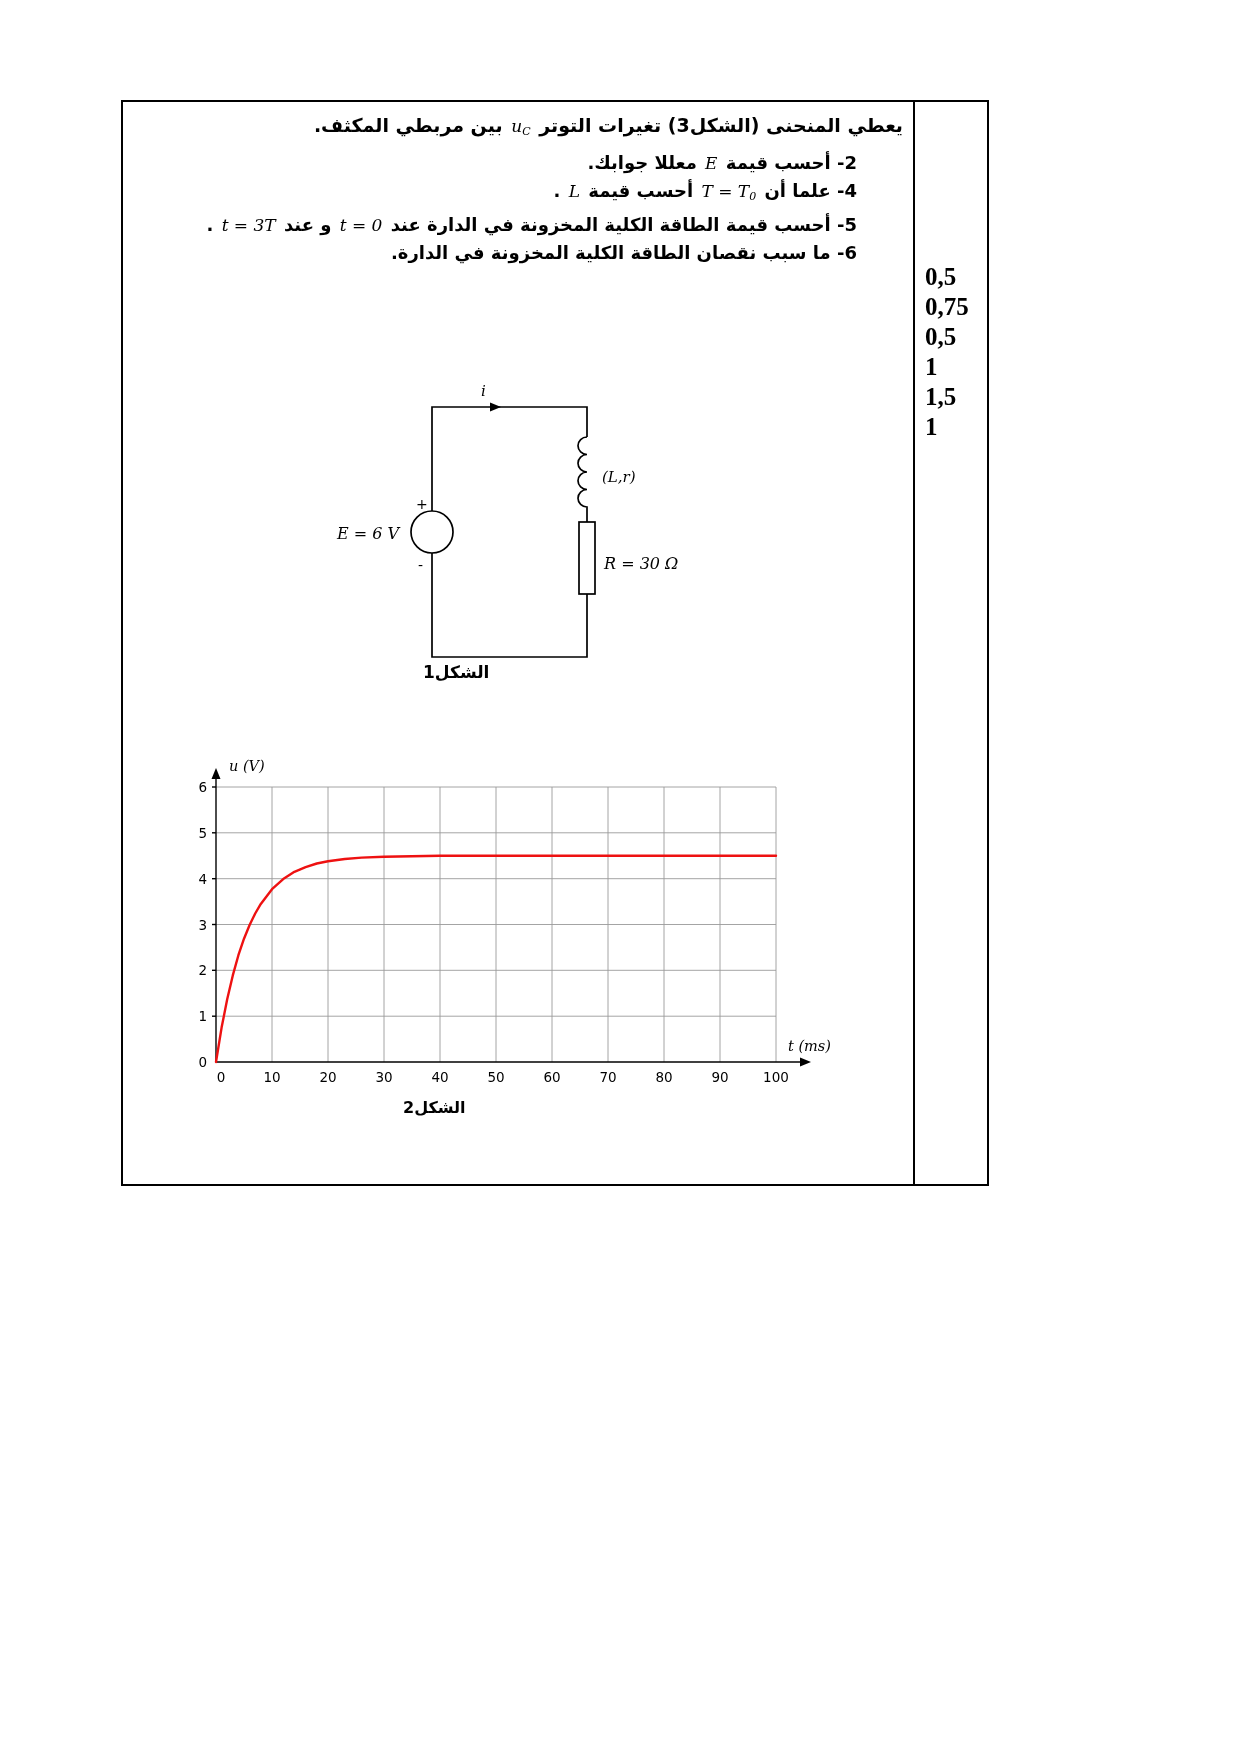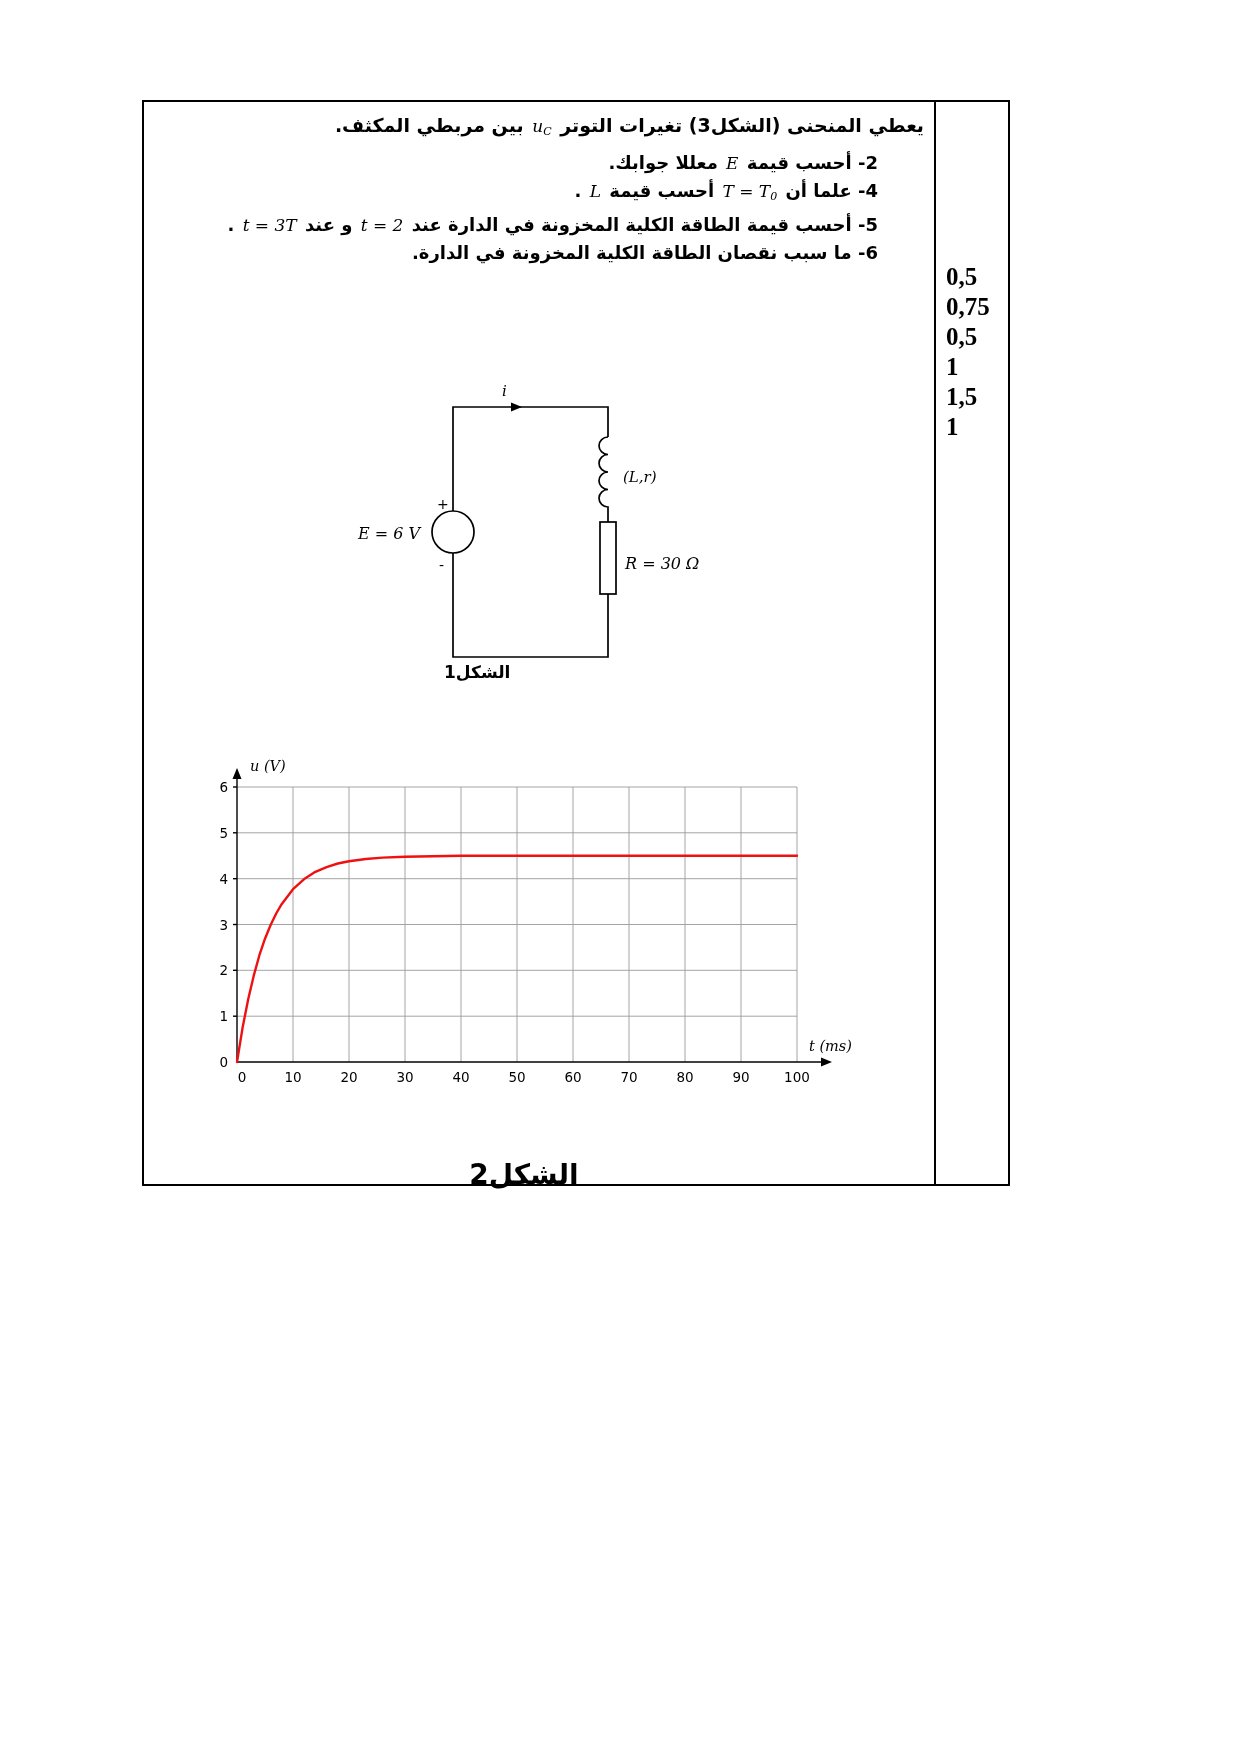--- a/index.html
+++ b/index.html
@@ -1,21 +1,21 @@
 <!DOCTYPE html>
 <html><head>
 <meta charset="utf-8">
 <style>
   * { margin:0; padding:0; box-sizing:border-box; }
   html,body { background:#ffffff; }
   body {
     width:1240px; height:1754px; position:relative;
     font-family:"DejaVu Sans", sans-serif; color:#000;
   }
-  .sheet { position:absolute; inset:0; background:#fff;margin-left:21px; }
+  .sheet { position:absolute; inset:0; background:#fff; }
 
   .exam-box {
     position:absolute; left:121px; top:100px; width:868px; height:1086px;
     border:2px solid #000; display:flex; background:#fff;
   }
   .content { position:relative; flex:1; }
 
   .marks-col {
     width:74px; border-left:2px solid #000;
     padding:160px 0 0 10px;
@@ -38,22 +38,22 @@
   .math sub { font-size:11px; font-style:italic; vertical-align:-3px; }
 
   .circuit-svg { position:absolute; left:209px; top:280px; width:380px; height:310px; }
   .circuit-caption {
     position:absolute; left:300px; top:560px; width:170px; text-align:left;
     font-weight:bold; font-size:17px; direction:rtl;
   }
 
   .graph-svg { position:absolute; left:28px; top:652px; width:700px; height:345px; }
   .graph-caption {
-    position:absolute; left:280px; top:1056px; width:200px; text-align:center;
-    font-weight:bold; font-size:28px; direction:rtl;
+    position:absolute; left:280px; top:996px; width:200px; text-align:left;
+    font-weight:bold; font-size:16px; direction:rtl;
   }
 
   .sv-it { font-family:"DejaVu Serif","Liberation Serif", serif; font-style:italic; font-size:16px; fill:#000; }
   .sv-it-sm { font-family:"DejaVu Serif","Liberation Serif", serif; font-style:italic; font-size:15px; fill:#000; }
   .sv-sym { font-family:"DejaVu Sans", sans-serif; font-size:14px; fill:#000; }
 </style>
 </head>
 <body>
 
 <div class="sheet">
@@ -82,21 +82,21 @@
           <span>علما أن</span>
           <span class="math"><span>T = T</span><sub>0</sub></span>
           <span>أحسب قيمة</span>
           <span class="math"><span>L</span></span>
           <span>.</span>
         </div>
 
         <div class="qline">
           <span>5-</span>
           <span>أحسب قيمة الطاقة الكلية المخزونة في الدارة عند</span>
-          <span class="math"><span>t = 2</span></span>
+          <span class="math"><span>t = 0</span></span>
           <span>و عند</span>
           <span class="math"><span>t = 3T</span></span>
           <span>.</span>
         </div>
 
         <div class="qline">
           <span>6-</span>
           <span>ما سبب نقصان الطاقة الكلية المخزونة في الدارة.</span>
         </div>
       </div>

